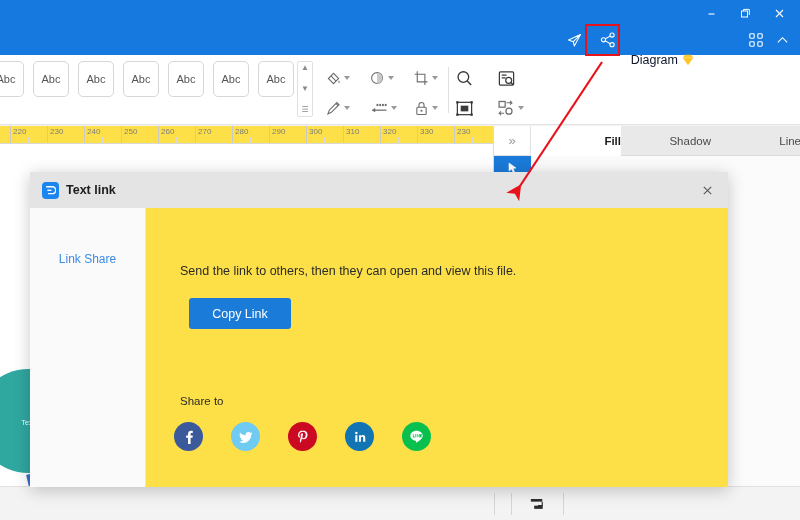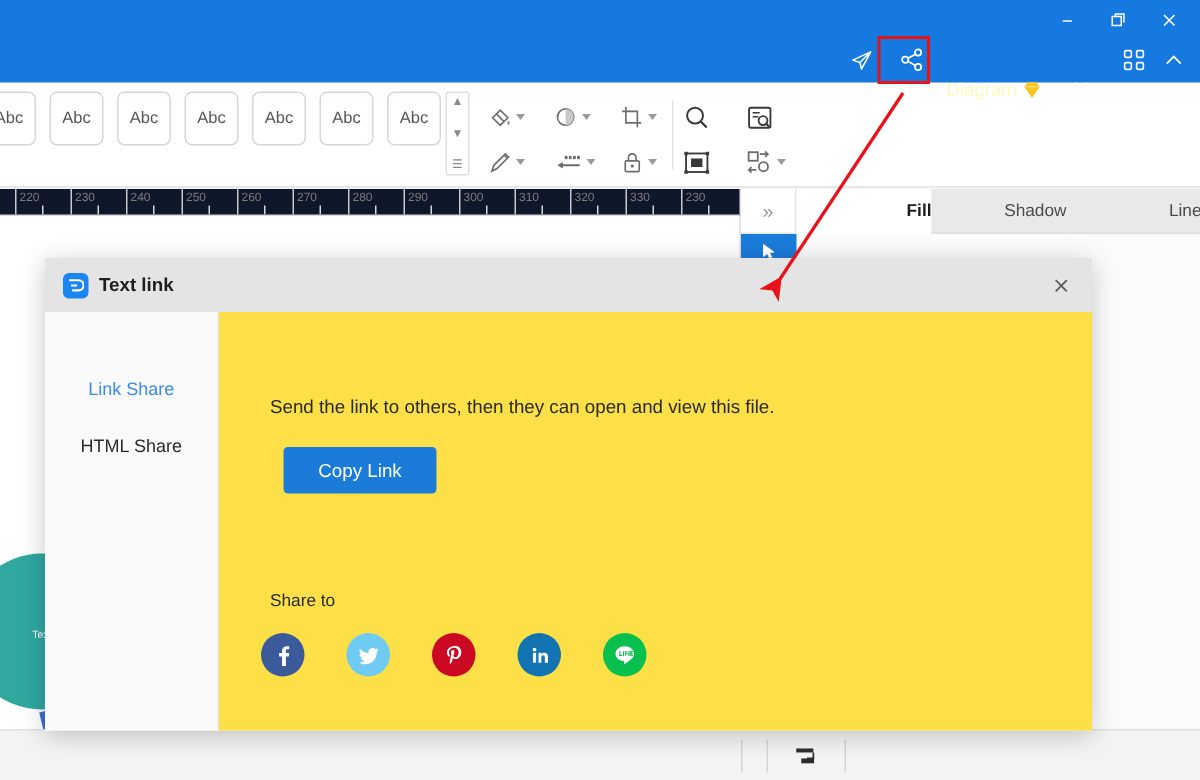--- a/index.html
+++ b/index.html
@@ -38,21 +38,21 @@
   .tb-right {
     position: absolute; right: 6px; top: 26px;
     height: 28px; display: flex; align-items: center; gap: 2px;
   }
   .tb-icon {
     height: 26px; min-width: 24px; padding: 0 3px;
     display: flex; align-items: center; justify-content: center;
     color: #ffffff;
   }
   .tb-label {
-    color: #fef9c3; font-size: 12.5px;
+    color: #0f172a; font-size: 12.5px;
     display: flex; align-items: center; gap: 3px;
     padding: 0 2px;
     margin-top: 40px;
   }
   .caret {
     width: 0; height: 0;
     border-left: 3px solid transparent;
     border-right: 3px solid transparent;
     border-top: 4px solid #ffffff;
     display: inline-block;
@@ -115,21 +115,21 @@
   }
   .ribbon-sep {
     position: absolute; left: 448px; top: 12px;
     width: 1px; height: 46px; background: #e0e0e0;
   }
 
   
   .ruler {
     position: absolute; left: 0; top: 126px;
     width: 493px; height: 18px;
-    background: #0f172a;
+    background: #fde047;
     border-bottom: 1px solid #d9d9d9;
     overflow: hidden;
   }
   .ruler-tick {
     position: absolute; top: 0; height: 18px;
     border-left: 1px solid #c9c9c9;
     font-size: 8px; color: #7b7b7b;
     padding-left: 2px; padding-top: 1px;
   }
   .ruler-half {
@@ -587,23 +587,20 @@
         <svg width="11" height="11" viewBox="0 0 11 11">
           <path d="M1.8 1.8 L9.2 9.2 M9.2 1.8 L1.8 9.2" stroke="#5a5a5a" stroke-width="1.15"></path>
         </svg>
       </div>
     </div>
 
     <div class="dlg-body">
       <div class="dlg-side">
         <div class="side-item active">
           <span>Link Share</span>
-        </div>
-        <div class="side-item">
-          <span>HTML Share</span>
         </div>
       </div>
 
       <div class="dlg-main">
         <div class="dlg-desc">Send the link to others, then they can open and view this file.</div>
 
         <div class="link-row">
           <button class="copy-btn">Copy Link</button>
         </div>
 

